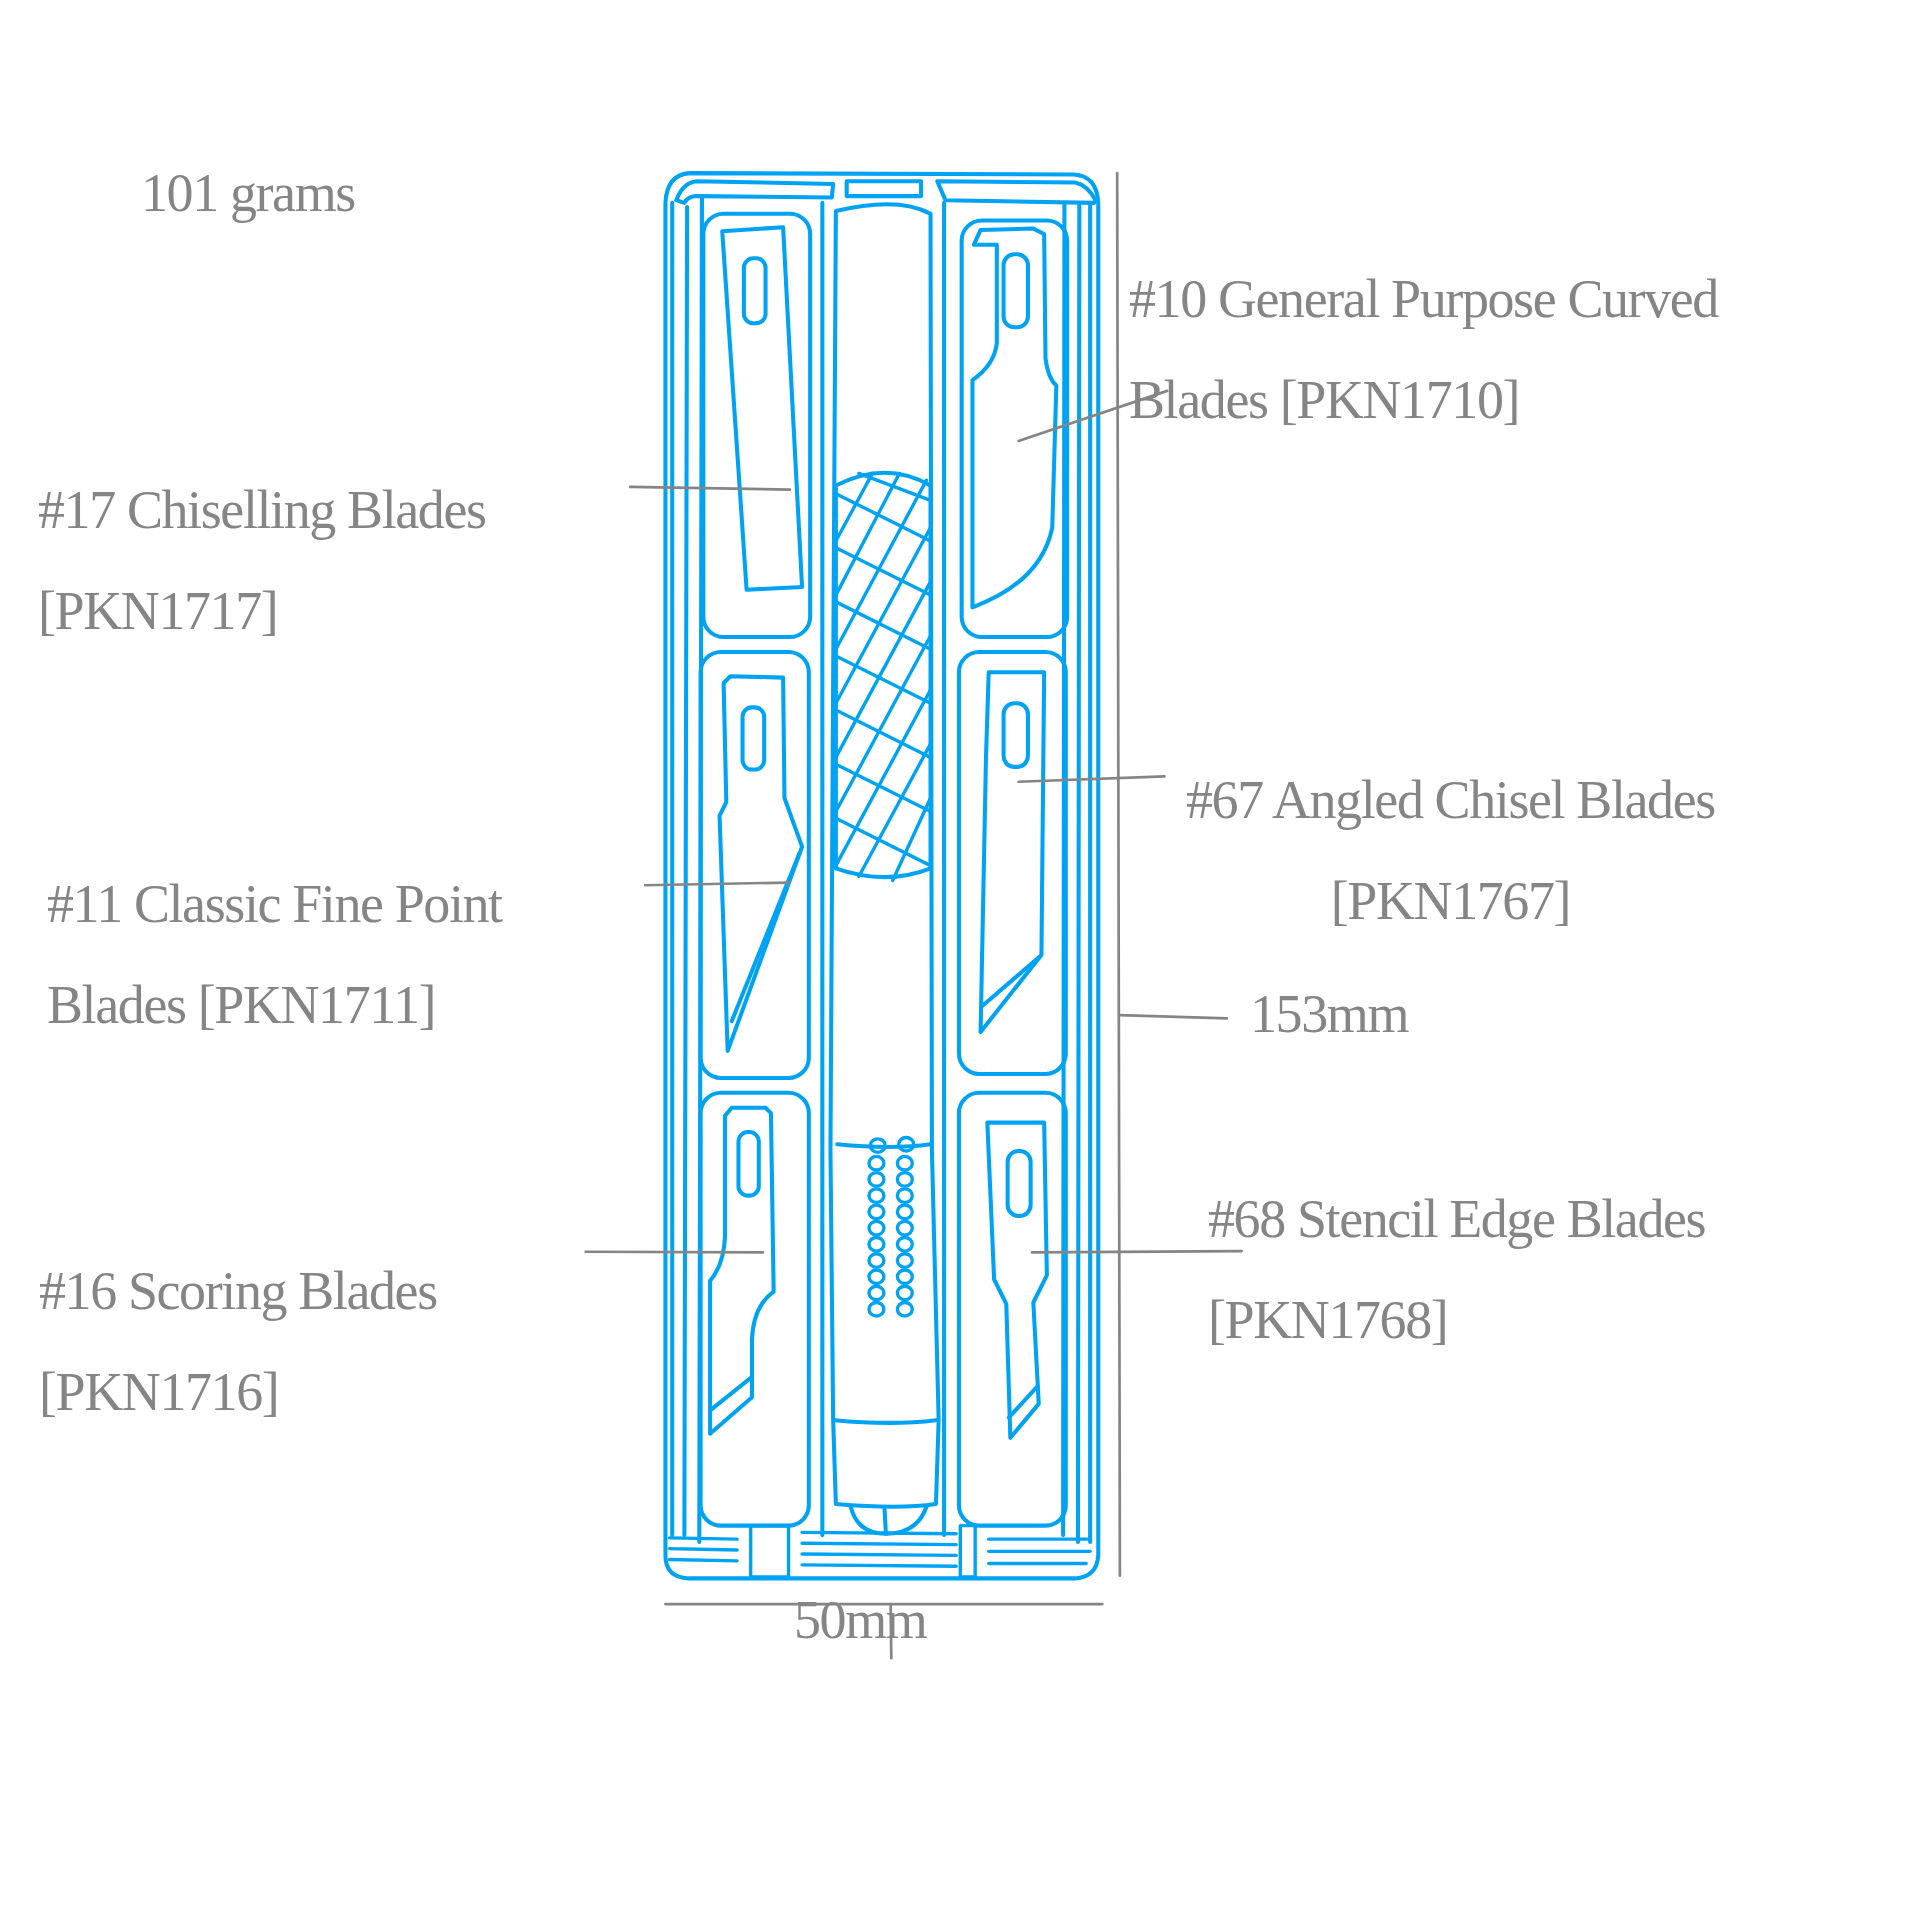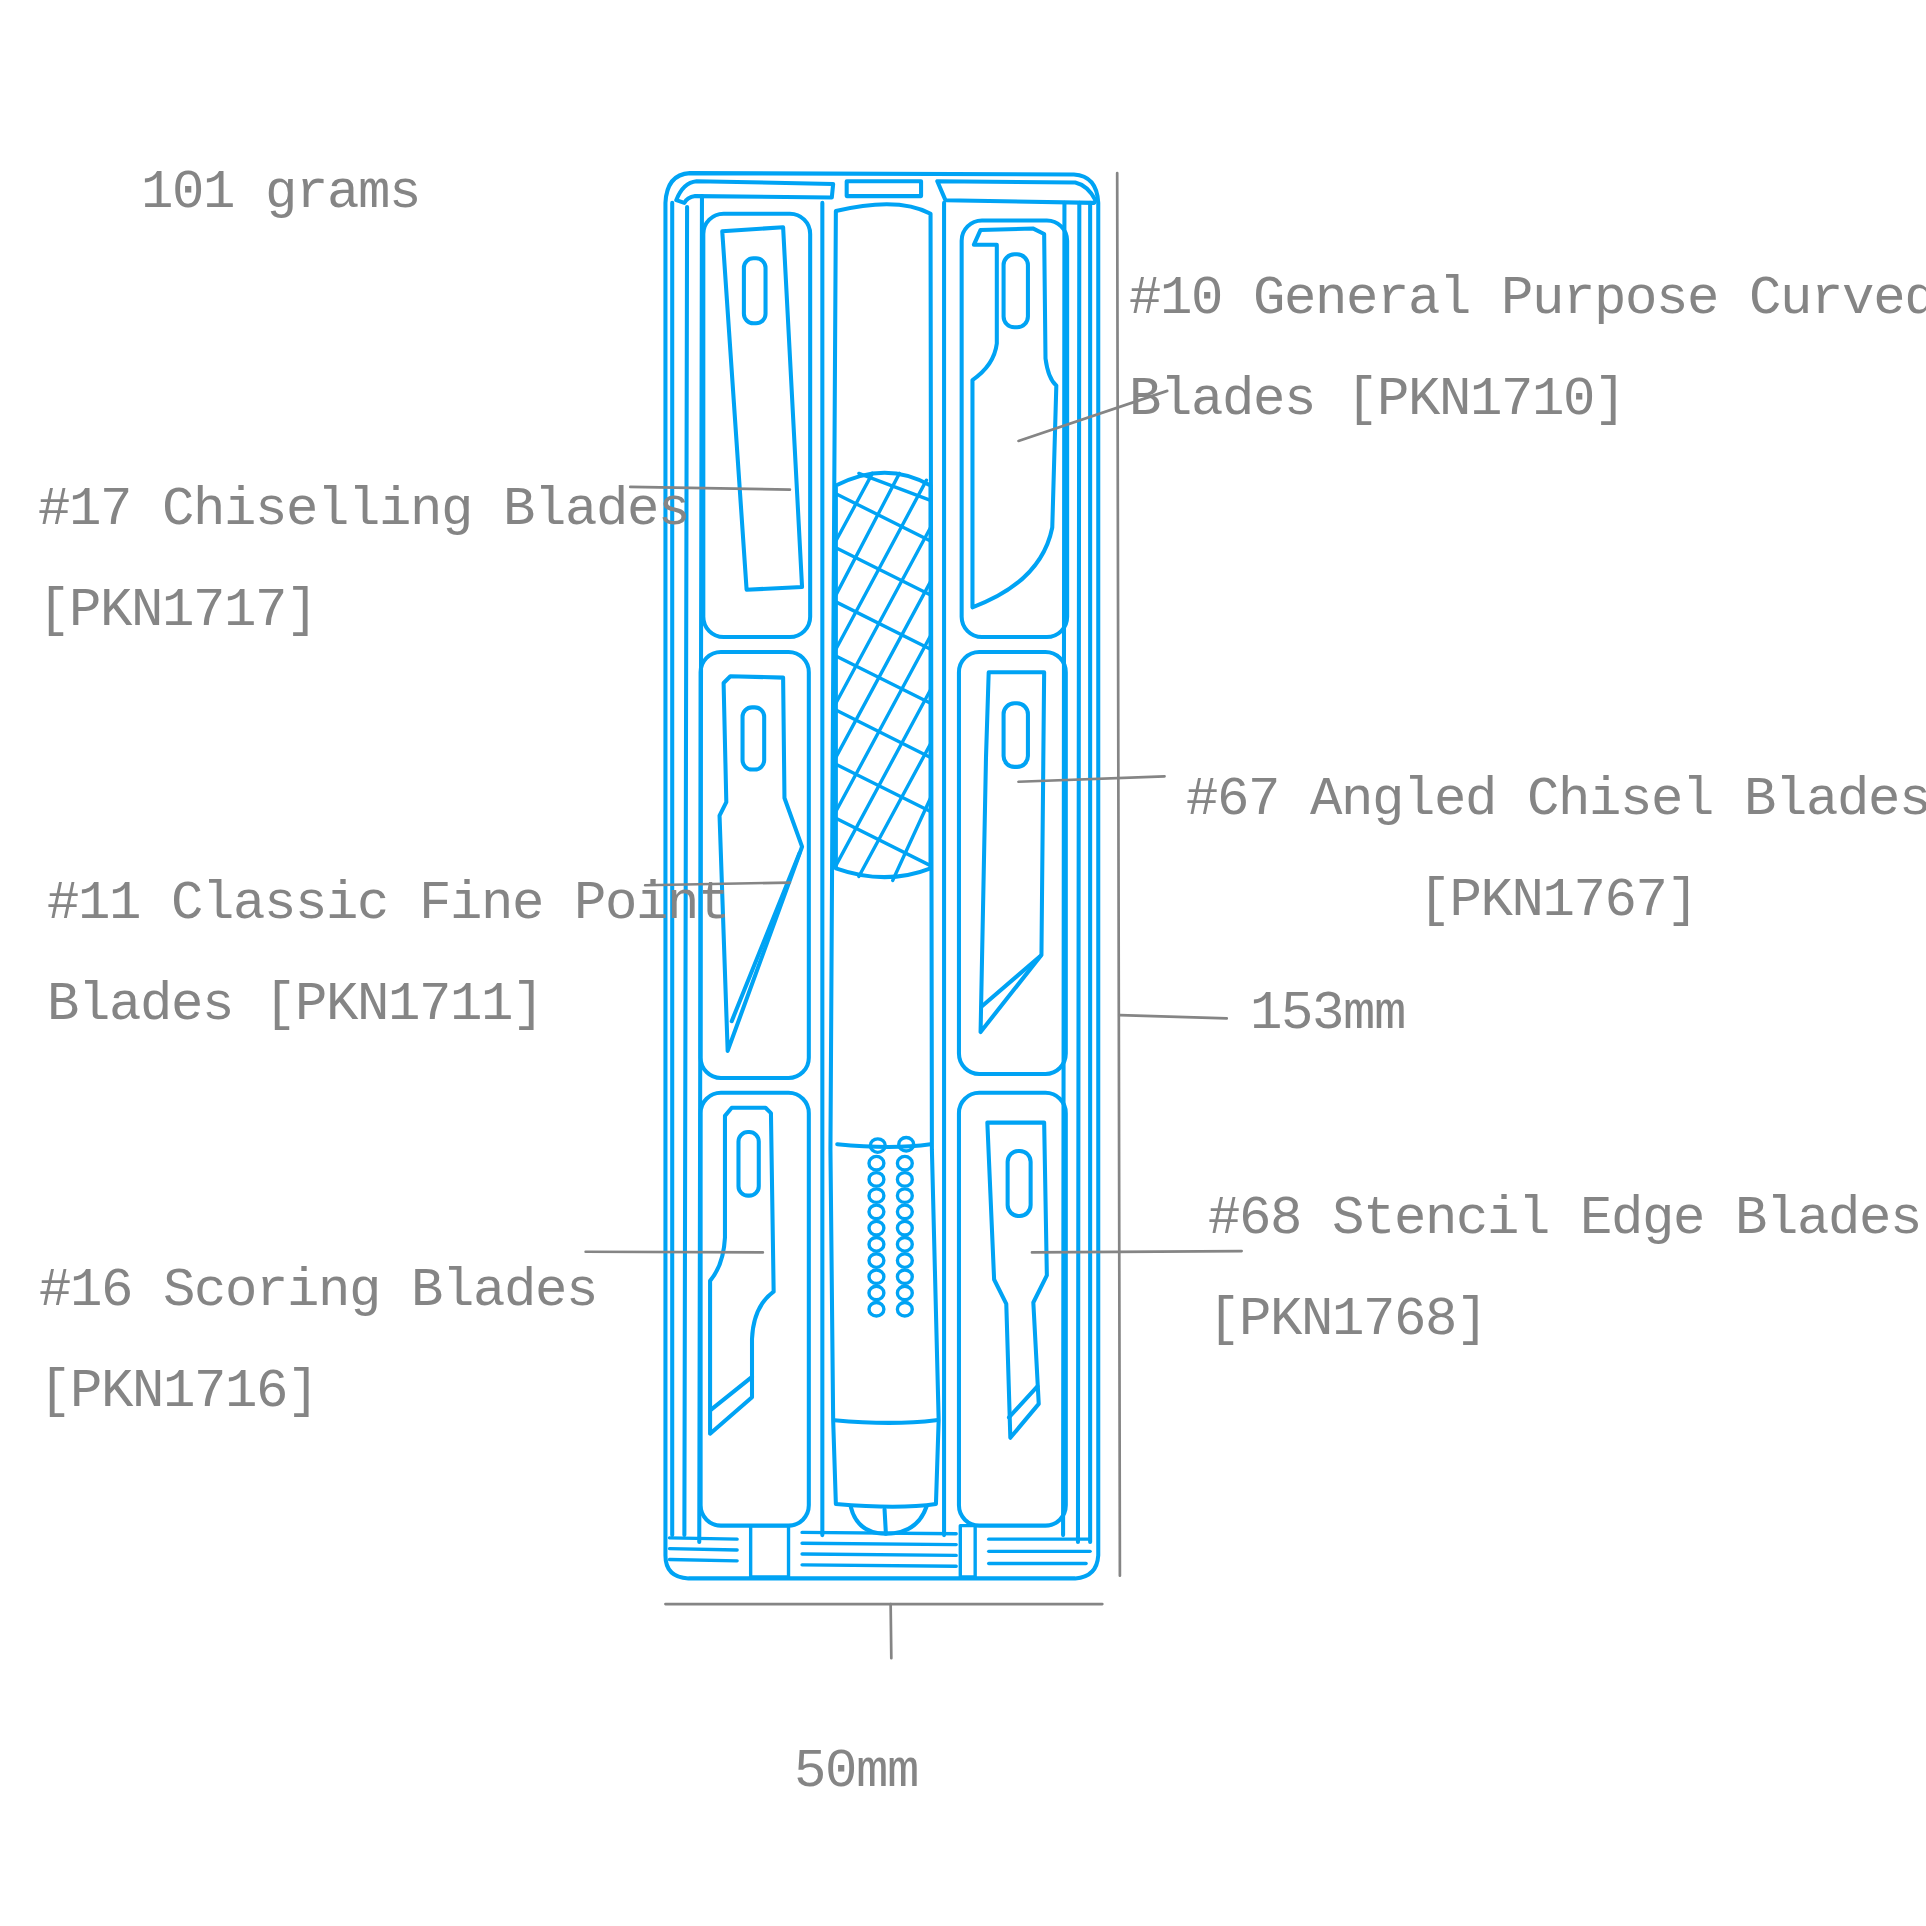--- a/index.html
+++ b/index.html
@@ -1,18 +1,18 @@
 <!DOCTYPE html>
 <html style="font-size:10.8px"><head>
 <meta charset="utf-8">
 <style>
   html, body { margin:0; padding:0; background:#ffffff; }
   body { width:1926px; height:1926px; position:relative; overflow:hidden; }
   #stage { position:absolute; left:0; top:0; width:1926px; height:1926px; }
-  .label { position:absolute; font-family:Liberation Mono, monospace; color:#858585;
+  .label { position:absolute; font-family:Liberation Serif, serif; color:#858585;
            font-size:54px; line-height:80px; white-space:nowrap; letter-spacing:-1.4px; }
   .label span { display:block;margin-top:21px; }
   svg { position:absolute; left:0; top:0; }
 </style>
 </head>
 <body>
 
 <div id="stage">
 
   <svg width="1926" height="1926" viewBox="0 0 2848 2848">
@@ -171,16 +171,16 @@
     <span>#16 Scoring Blades</span>
     <span>[PKN1716]</span>
   </div>
 
   <div class="label" style="left:1208px; top:1158px; ">
     <span>#68 Stencil Edge Blades</span>
     <span>[PKN1768]</span>
   </div>
 
   <div class="label" style="left:1250px; top:974px;">153mm</div>
-  <div class="label" style="left:794px; top:1732px;">50mm</div>
+  <div class="label" style="left:794px; top:1580px;">50mm</div>
 
 </div>
 
 
 </body></html>

